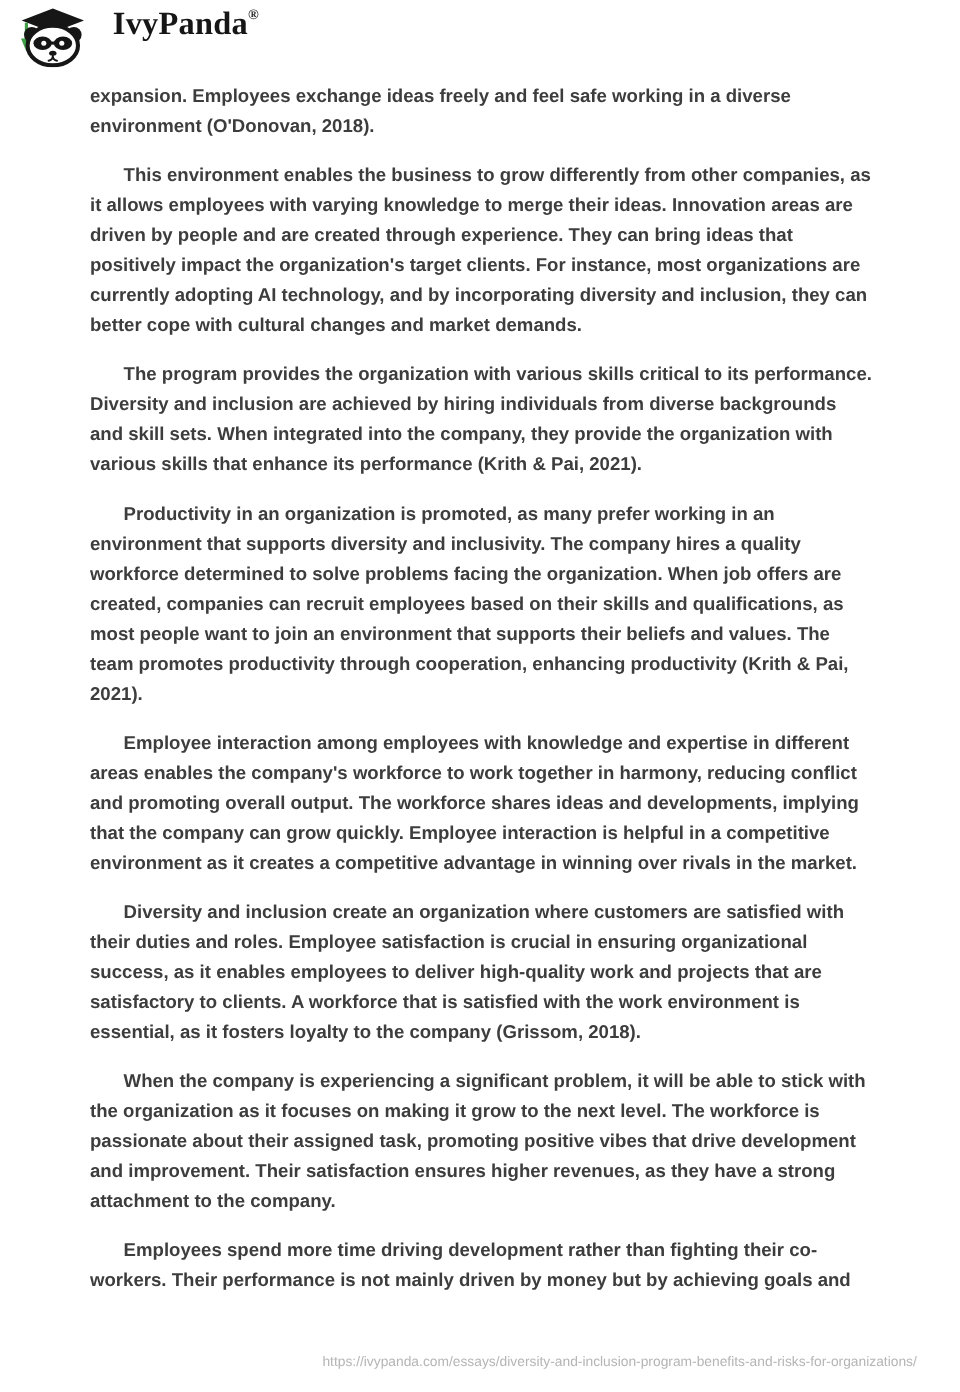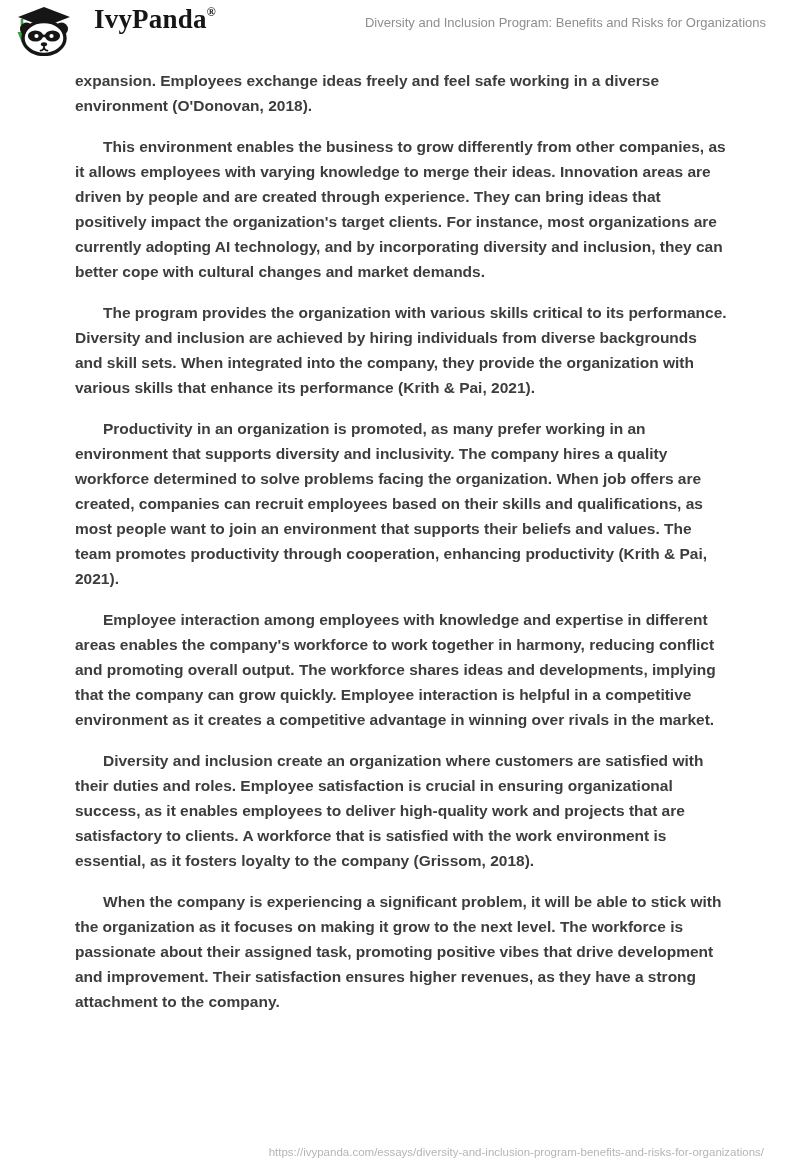--- a/index.html
+++ b/index.html
@@ -56,21 +56,21 @@
     line-height: 25px;
     color: #3d3d3d;
     text-align: left;
     font-weight: bold;
   }
   .content p { margin-bottom: 16px; }
   .content p.indent { text-indent: 28px; }
   .footer-url {
     position: absolute;
     right: 36px;
-    bottom: 2px;
+    bottom: 19px;
     font-size: 11.5px;
     color: #b5b5b5;
     text-decoration: none;
     white-space: nowrap;
   }
 </style>
 </head>
 <body>
 
 <div class="page">
@@ -96,28 +96,28 @@
         <rect x="27.5" y="28.6" width="7" height="2.6" fill="#161616"></rect>
         <circle cx="23.5" cy="30" r="2.1" fill="#ffffff"></circle>
         <circle cx="38.5" cy="30" r="2.1" fill="#ffffff"></circle>
 
         <ellipse cx="31" cy="38.3" rx="3.1" ry="2.1" fill="#161616"></ellipse>
 
         <path d="M31 40.4 Q31 44 27.5 44.6 M31 40.4 Q31 44 34.5 44.6" stroke="#161616" stroke-width="1.6" fill="none" stroke-linecap="round"></path>
       </svg>
       <div class="brand-name"><span>IvyPanda</span><span class="brand-reg">®</span></div>
     </div>
-    <div class="running-title">Diversity and Inclusion Program: Benefits and Risks for Organizations</div>
   </div>
 
   <div class="content">
     <p>expansion. Employees exchange ideas freely and feel safe working in a diverse environment (O'Donovan, 2018).</p>
     <p class="indent">This environment enables the business to grow differently from other companies, as it allows employees with varying knowledge to merge their ideas. Innovation areas are driven by people and are created through experience. They can bring ideas that positively impact the organization's target clients. For instance, most organizations are currently adopting AI technology, and by incorporating diversity and inclusion, they can better cope with cultural changes and market demands.</p>
     <p class="indent">The program provides the organization with various skills critical to its performance. Diversity and inclusion are achieved by hiring individuals from diverse backgrounds and skill sets. When integrated into the company, they provide the organization with various skills that enhance its performance (Krith &amp; Pai, 2021).</p>
     <p class="indent">Productivity in an organization is promoted, as many prefer working in an environment that supports diversity and inclusivity. The company hires a quality workforce determined to solve problems facing the organization. When job offers are created, companies can recruit employees based on their skills and qualifications, as most people want to join an environment that supports their beliefs and values. The team promotes productivity through cooperation, enhancing productivity (Krith &amp; Pai, 2021).</p>
     <p class="indent">Employee interaction among employees with knowledge and expertise in different areas enables the company's workforce to work together in harmony, reducing conflict and promoting overall output. The workforce shares ideas and developments, implying that the company can grow quickly. Employee interaction is helpful in a competitive environment as it creates a competitive advantage in winning over rivals in the market.</p>
     <p class="indent">Diversity and inclusion create an organization where customers are satisfied with their duties and roles. Employee satisfaction is crucial in ensuring organizational success, as it enables employees to deliver high-quality work and projects that are satisfactory to clients. A workforce that is satisfied with the work environment is essential, as it fosters loyalty to the company (Grissom, 2018).</p>
     <p class="indent">When the company is experiencing a significant problem, it will be able to stick with the organization as it focuses on making it grow to the next level. The workforce is passionate about their assigned task, promoting positive vibes that drive development and improvement. Their satisfaction ensures higher revenues, as they have a strong attachment to the company.</p>
+    <p class="indent">Employees spend more time driving development rather than fighting their co-workers. Their performance is not mainly driven by money but by achieving goals and</p>
   </div>
 
   <a class="footer-url" href="#">https://ivypanda.com/essays/diversity-and-inclusion-program-benefits-and-risks-for-organizations/</a>
 
 </div>
 
 </body></html>

